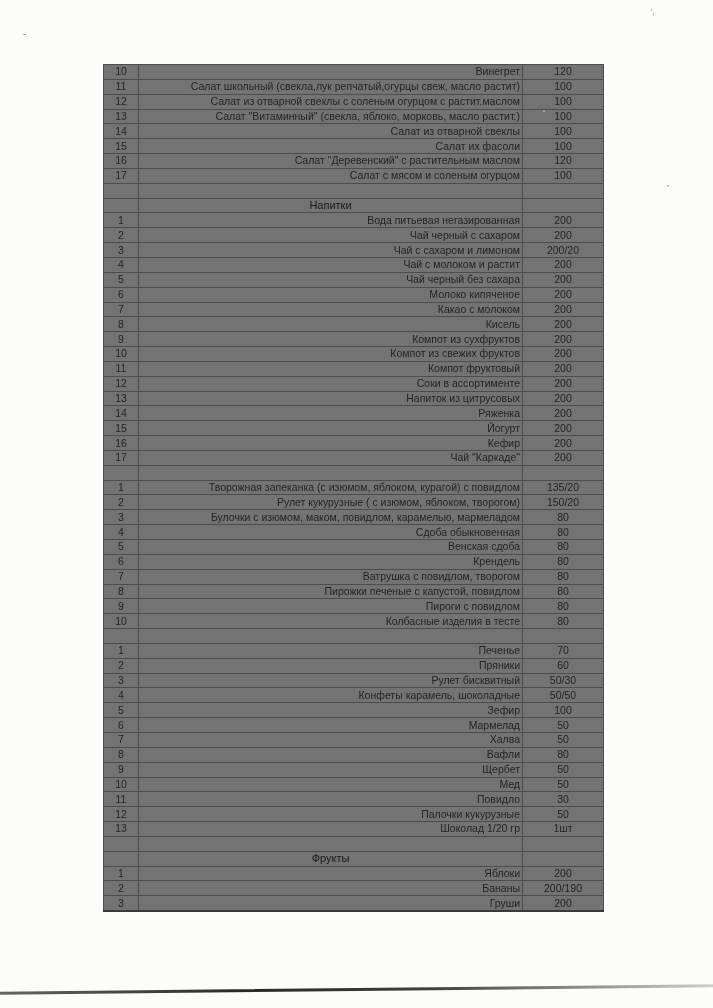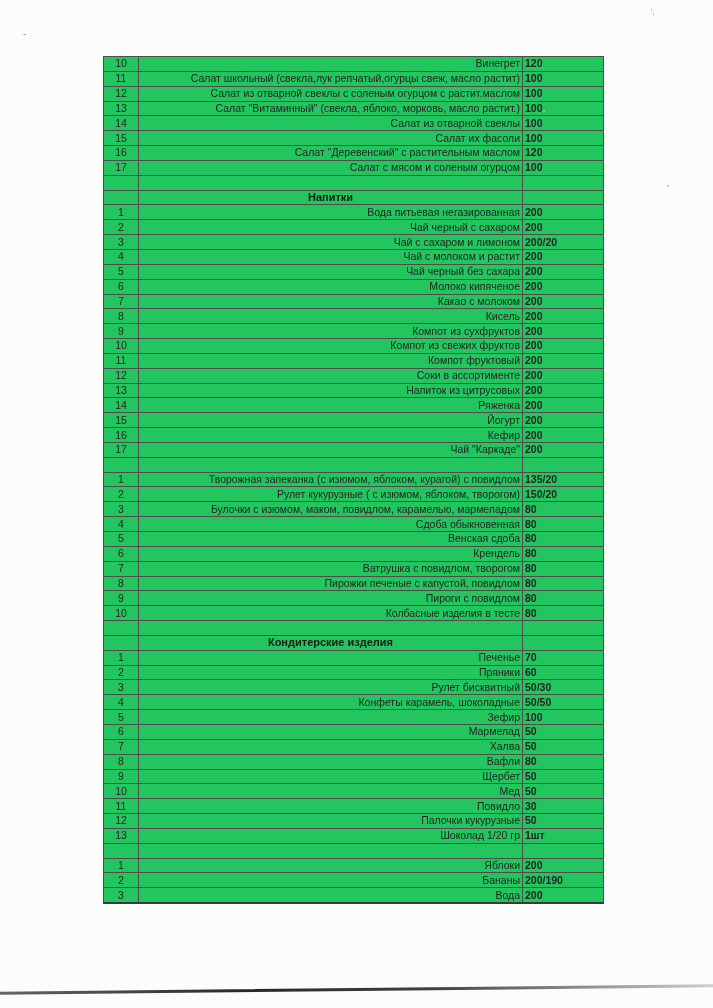--- a/index.html
+++ b/index.html
@@ -15,47 +15,47 @@
     font-family: "Liberation Sans", sans-serif;
     color: #1e1e1e;
   }
   .sheet {
     position: absolute;
     inset: 0;
   }
   table.menu {
     position: absolute;
     left: 103px;
-    top: 56px;
+    top: 64px;
     width: 500px;
     border-collapse: collapse;
     table-layout: fixed;
-    background: #22c55e;
+    background: #737373;
   }
   table.menu col.c-num   { width: 35px; }
   table.menu col.c-name  { width: 384px; }
   table.menu col.c-value { width: 81px; }
   table.menu td {
     border: 1px solid #4f4d4a;
     height: 13.85px;
     font-size: 10.5px;
     line-height: 13px;
     padding: 0 2px;
     vertical-align: middle;
     white-space: nowrap;
     overflow: hidden;
     color: #262422;
   }
   table.menu { border: 1.5px solid #3c3a38; border-bottom-width: 2px; }
   td.num   { text-align: center; }
   td.name  { text-align: right; padding-left: 4px; }
-  td.value { text-align: left; font-weight: bold; }
+  td.value { text-align: center; }
   tr.header-row td.name {
     text-align: center;
-    font-weight: bold;
+    font-weight: normal;
     font-size: 11px;
     color: #1b1a18;
   }
   tr.spacer-row td { height: 13.85px; }
   
   .scan-bottom-line {
     position: absolute;
     left: -5px;
     top: 988px;
     width: 726px;
@@ -298,25 +298,20 @@
         <tr class="item-row">
           <td class="num">10</td>
           <td class="name">Колбасные изделия в тесте</td>
           <td class="value">80</td>
         </tr>
         <tr class="spacer-row">
           <td class="num"></td>
           <td class="name"></td>
           <td class="value"></td>
         </tr>
-        <tr class="header-row">
-          <td class="num"></td>
-          <td class="name">Кондитерские изделия</td>
-          <td class="value"></td>
-        </tr>
         <tr class="item-row">
           <td class="num">1</td>
           <td class="name">Печенье</td>
           <td class="value">70</td>
         </tr>
         <tr class="item-row">
           <td class="num">2</td>
           <td class="name">Пряники</td>
           <td class="value">60</td>
         </tr>
@@ -373,33 +368,38 @@
         <tr class="item-row">
           <td class="num">13</td>
           <td class="name">Шоколад 1/20 гр</td>
           <td class="value">1шт</td>
         </tr>
         <tr class="spacer-row">
           <td class="num"></td>
           <td class="name"></td>
           <td class="value"></td>
         </tr>
+        <tr class="header-row">
+          <td class="num"></td>
+          <td class="name">Фрукты</td>
+          <td class="value"></td>
+        </tr>
         <tr class="item-row">
           <td class="num">1</td>
           <td class="name">Яблоки</td>
           <td class="value">200</td>
         </tr>
         <tr class="item-row">
           <td class="num">2</td>
           <td class="name">Бананы</td>
           <td class="value">200/190</td>
         </tr>
         <tr class="item-row">
           <td class="num">3</td>
-          <td class="name">Вода</td>
+          <td class="name">Груши</td>
           <td class="value">200</td>
         </tr>
       </tbody>
   </table>
 
   <span class="speck s1"></span>
   <span class="speck s2"></span>
   <div class="scan-bottom-line"></div>
 </div>
 

